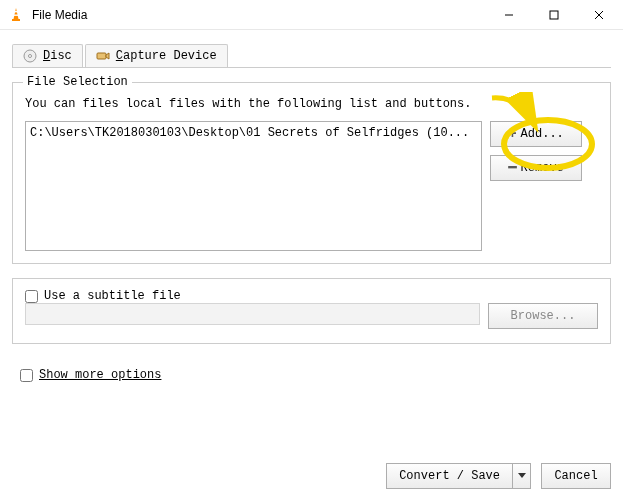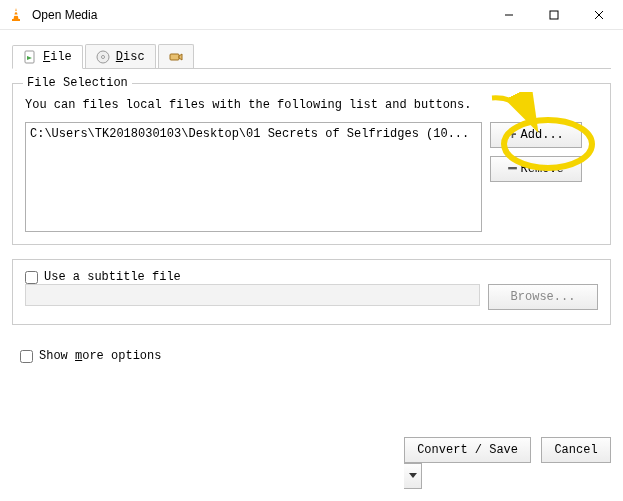--- a/index.html
+++ b/index.html
@@ -69,21 +69,21 @@
     position: absolute;
     top: -8px; left: 10px;
     background: #fff;
     padding: 0 4px;
     font-size: 12px;
   }
   .hint { margin: 4px 0 10px 0; font-size: 12px; }
   .flex-row { display:flex; align-items:flex-start; gap:8px; }
   .filelist {
     flex: 1;
-    height: 110px;
+    height: 130px;
     border: 1px solid #b0b0b0;
     background: #fff;
     padding: 2px 4px;
     overflow: hidden;
   }
   .filelist .item { white-space: nowrap; overflow: hidden; text-overflow: ellipsis; font-size: 12px; padding:2px 0;}
   .btncol { display:flex; flex-direction:column; gap:8px; width:92px;}
   .btn {
     border: 1px solid #adadad;
     background: linear-gradient(#fdfdfd,#ececec);
@@ -109,29 +109,28 @@
   }
   .chk input { width:13px; height:13px; margin:0; }
   .subrow { display:flex; gap:8px; }
   .subpath {
     flex:1; height:22px;
     border:1px solid #d5d5d5;
     background:#f3f3f3;
   }
   .browse-btn { width:110px; }
 
-  .bottom-opts { margin: 24px 0 0 8px; }
+  .bottom-opts { margin: 24px 0 0 8px; text-decoration: underline; }
   .bottom-bar {
     position:absolute;
     right: 12px; bottom: 12px;
     display:flex; gap:10px;
   }
   .dropdown-btn {
     display:flex;
-    flex-direction:column;
   }
   .dropdown-btn .main {
     border:1px solid #adadad;
     background: linear-gradient(#fdfdfd,#ececec);
     height:26px;
     padding: 0 12px;
     display:flex; align-items:center;
   }
   .dropdown-btn .arrow {
     border:1px solid #adadad; border-left:none;
@@ -153,21 +152,21 @@
 
 <div class="titlebar">
   <span class="vlc-icon">
     <svg viewBox="0 0 16 16">
         <path d="M8 1 L10.5 12 L5.5 12 Z" fill="#ff8c00"></path>
         <rect x="4" y="12" width="8" height="2" fill="#ff8c00"></rect>
         <rect x="6.2" y="4" width="3.6" height="1.4" fill="#fff"></rect>
         <rect x="5.6" y="7.5" width="4.8" height="1.4" fill="#fff"></rect>
       </svg>
   </span>
-  <span class="title">Open Media</span>
+  <span class="title">File Media</span>
   <div class="winbtn">
       <svg width="10" height="10">
         <line x1="1" y1="5" x2="9" y2="5" stroke="#000" stroke-width="1"></line>
       </svg>
     </div>
   <div class="winbtn">
       <svg width="10" height="10">
         <rect x="1" y="1" width="8" height="8" fill="none" stroke="#000" stroke-width="1"></rect>
       </svg>
     </div>
@@ -175,39 +174,33 @@
       <svg width="10" height="10">
         <line x1="1" y1="1" x2="9" y2="9" stroke="#000" stroke-width="1"></line>
         <line x1="9" y1="1" x2="1" y2="9" stroke="#000" stroke-width="1"></line>
       </svg>
     </div>
 </div>
 
 <div class="content">
 
   <div class="tabs">
-    <div class="tab active">
-      <span class="ticon"><svg viewBox="0 0 14 14">
-            <rect x="2" y="1" width="9" height="12" rx="1" fill="#fff" stroke="#999"></rect>
-            <polygon points="4,6 4,10 9,8" fill="#4aa64a"></polygon>
-          </svg></span>
-      <span><u>F</u><span>ile</span></span>
-    </div>
     <div class="tab">
       <span class="ticon"><svg viewBox="0 0 14 14">
             <circle cx="7" cy="7" r="6" fill="#eee" stroke="#999"></circle>
             <circle cx="7" cy="7" r="1.5" fill="#fff" stroke="#999"></circle>
           </svg></span>
       <span><u>D</u><span>isc</span></span>
     </div>
     <div class="tab">
       <span class="ticon"><svg viewBox="0 0 14 14">
             <rect x="1" y="4" width="9" height="6" rx="1" fill="#e8c070" stroke="#a07020"></rect>
             <polygon points="10,6 13,4 13,10 10,8" fill="#e8c070" stroke="#a07020"></polygon>
           </svg></span>
+      <span><u>C</u><span>apture Device</span></span>
     </div>
   </div>
 
   <div class="fieldset">
     <div class="legend">File Selection</div>
     <div class="hint">You can files local files with the following list and buttons.</div>
     <div class="flex-row">
       <div class="filelist">
         <div class="item">C:\Users\TK2018030103\Desktop\01 Secrets of Selfridges (10...</div>
       </div>

